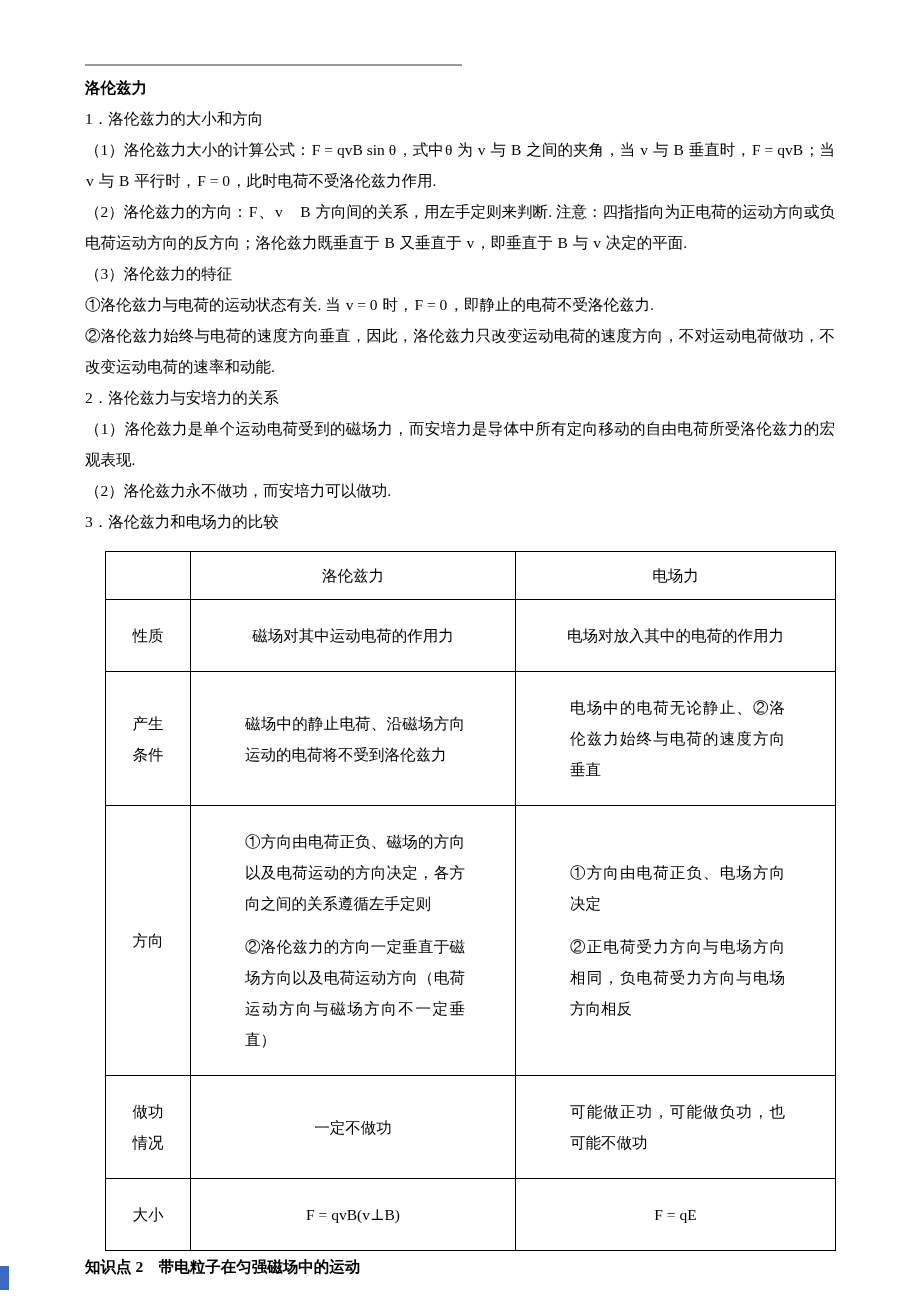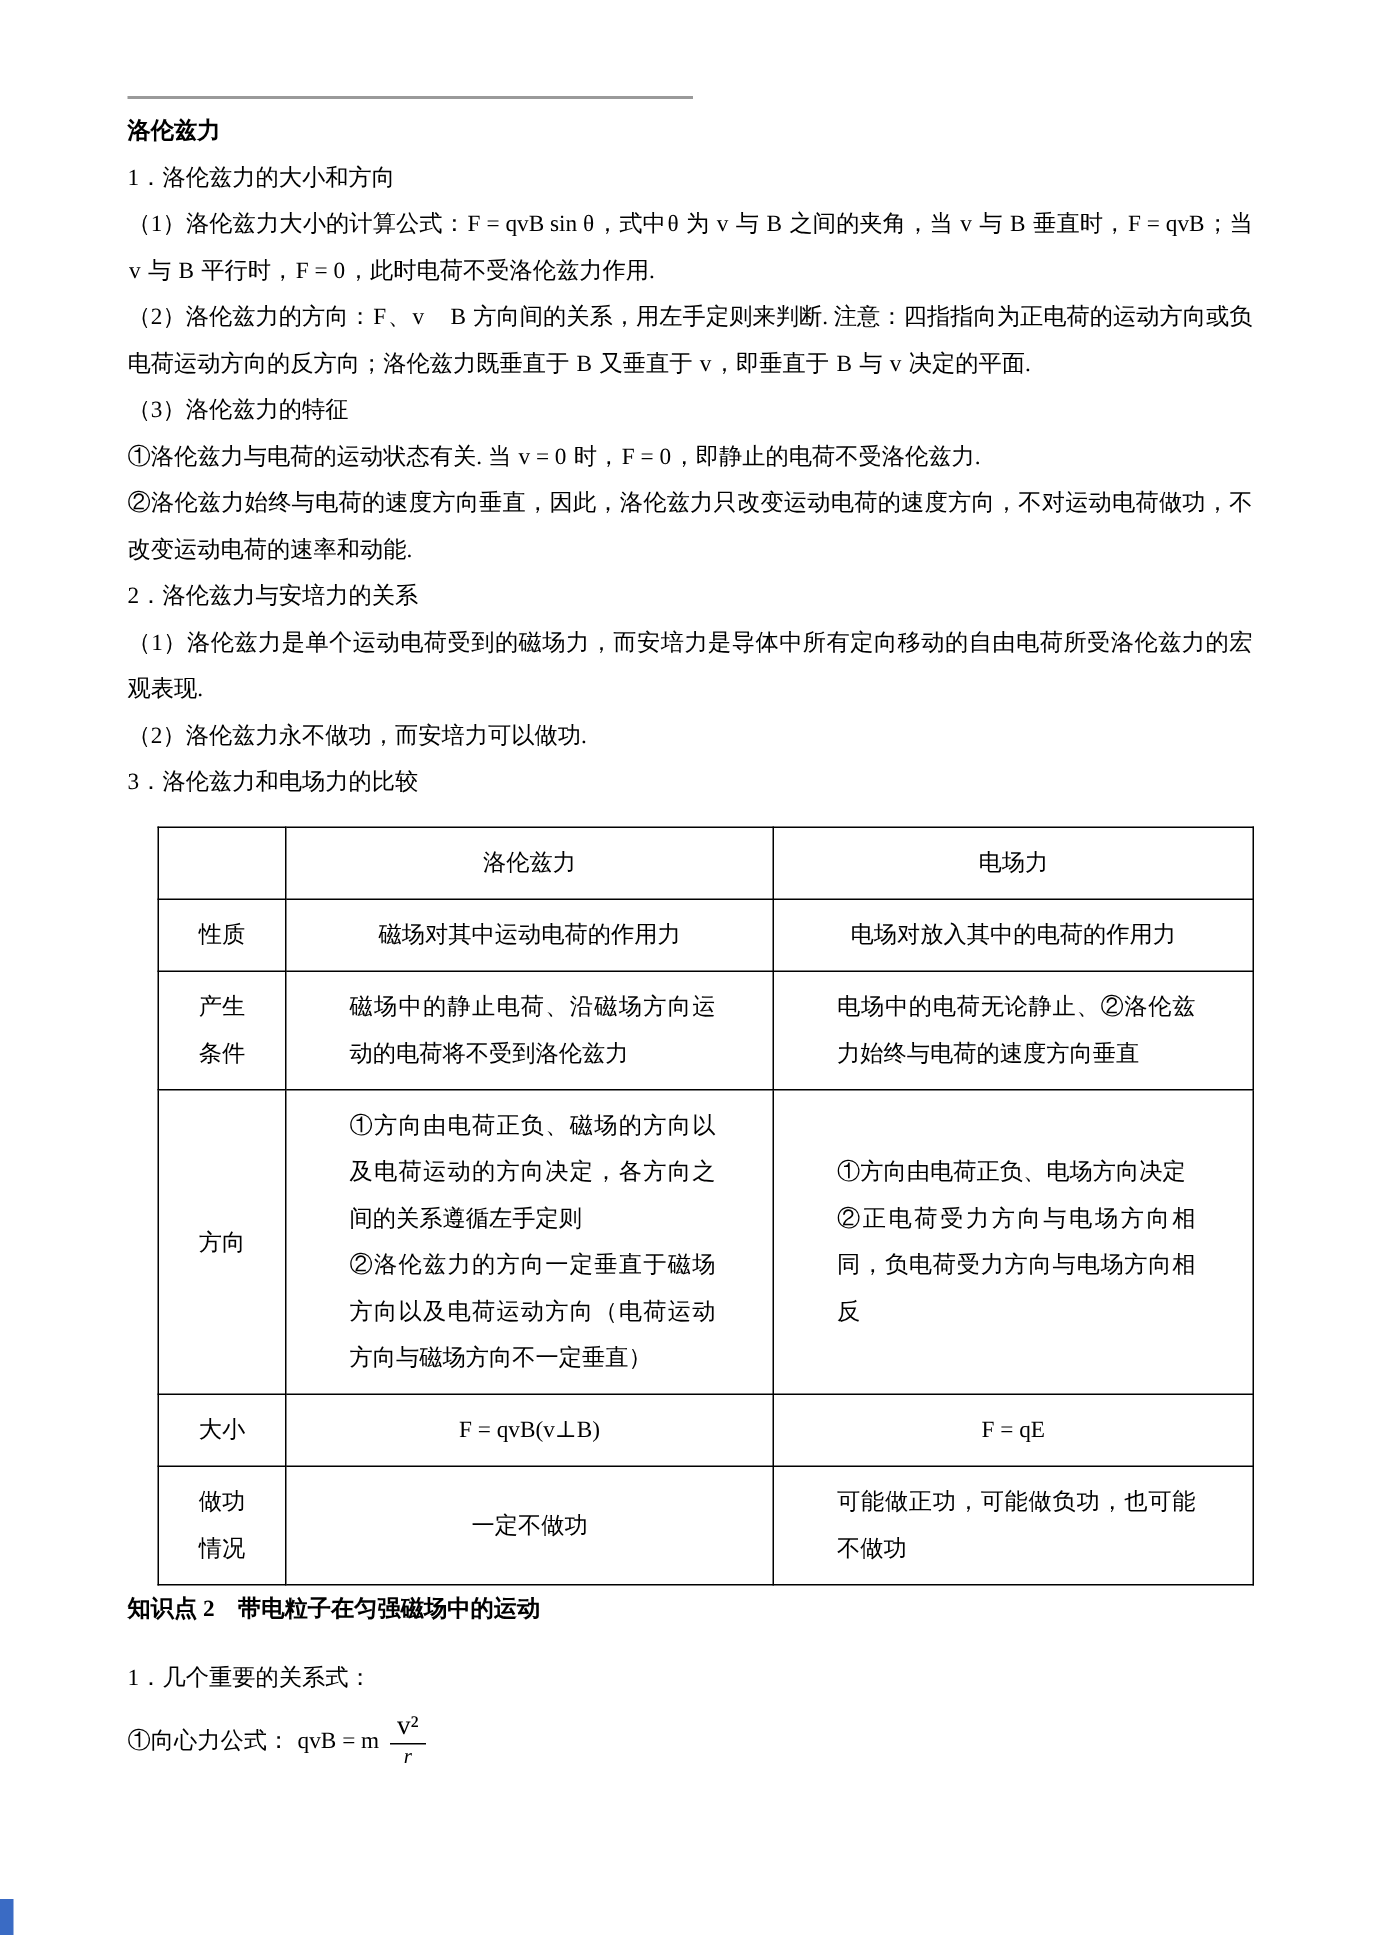--- a/index.html
+++ b/index.html
@@ -42,21 +42,21 @@
     border: 1px solid #000;
     font-size: 15.5px;
     line-height: 31px;
     vertical-align: middle;
     padding: 8px 10px;
   }
   td.lbl { text-align: center; white-space: pre-line; }
   td.hdr { text-align: center; }
   td.cell.ctr { text-align: center; }
   td.cell.lft { text-align: justify; padding-left: 42px; padding-right: 38px; }
-  .cellp { margin: 0; }
+  .cellp { margin: 12px; }
 
   .kp-heading {
     font-size: 15.5px; font-weight: bold;
     line-height: 31px; 
   }
   .kp-para { margin-top: 15px; }
   .formula-line { margin-top: 8px; }
 
   .frac {
     display: inline-block;
@@ -142,36 +142,36 @@
         <td class="cell lft">
             <div class="cellp"><span class="txt">①方向由电荷正负、磁场的方向以及电荷运动的方向决定，各方向之间的关系遵循左手定则</span></div>
             <div class="cellp"><span class="txt">②洛伦兹力的方向一定垂直于磁场方向以及电荷运动方向（电荷运动方向与磁场方向不一定垂直）</span></div>
           </td>
         <td class="cell lft">
             <div class="cellp"><span class="txt">①方向由电荷正负、电场方向决定</span></div>
             <div class="cellp"><span class="txt">②正电荷受力方向与电场方向相同，负电荷受力方向与电场方向相反</span></div>
           </td>
       </tr>
       <tr>
-        <td class="lbl">大小</td>
-        <td class="cell ctr">
-            <div class="cellp"><span class="math">F = qvB(v⊥B)</span></div>
-          </td>
-        <td class="cell ctr">
-            <div class="cellp"><span class="math">F = qE</span></div>
-          </td>
-      </tr>
-      <tr>
         <td class="lbl">做功
 情况</td>
         <td class="cell ctr">
             <div class="cellp"><span class="txt">一定不做功</span></div>
           </td>
         <td class="cell lft">
             <div class="cellp"><span class="txt">可能做正功，可能做负功，也可能不做功</span></div>
+          </td>
+      </tr>
+      <tr>
+        <td class="lbl">大小</td>
+        <td class="cell ctr">
+            <div class="cellp"><span class="math">F = qvB(v⊥B)</span></div>
+          </td>
+        <td class="cell ctr">
+            <div class="cellp"><span class="math">F = qE</span></div>
           </td>
       </tr>
     </tbody>
   </table>
 
   <div class="kp-heading">知识点 2　带电粒子在匀强磁场中的运动</div>
   <div class="para kp-para"><span class="txt">1．几个重要的关系式：</span></div>
   <div class="para formula-line"><span class="txt">①向心力公式：</span><span class="math"> qvB = m </span><span class="frac"><span class="num">v²</span><span class="den">r</span></span></div>
 
 </div>

